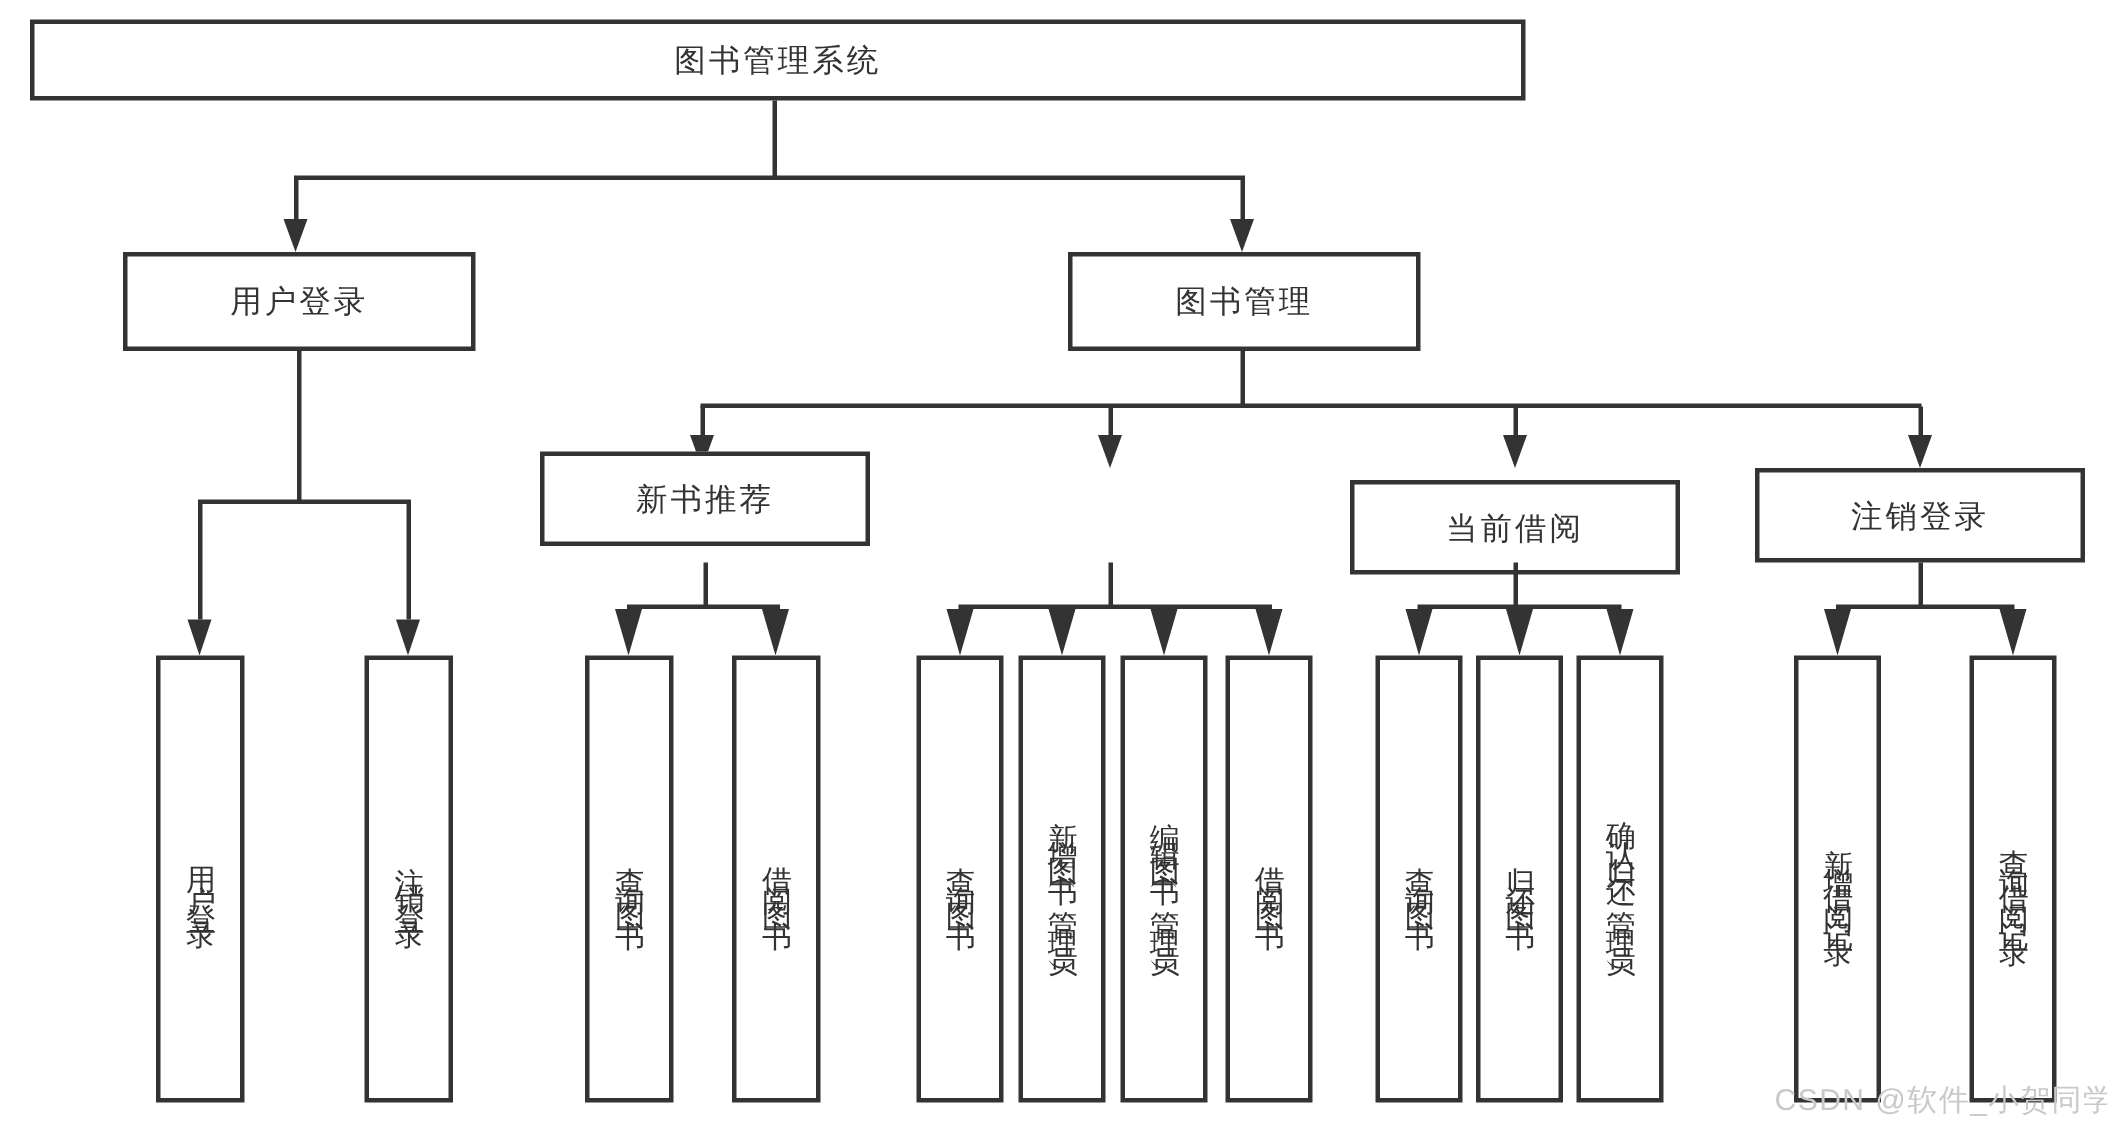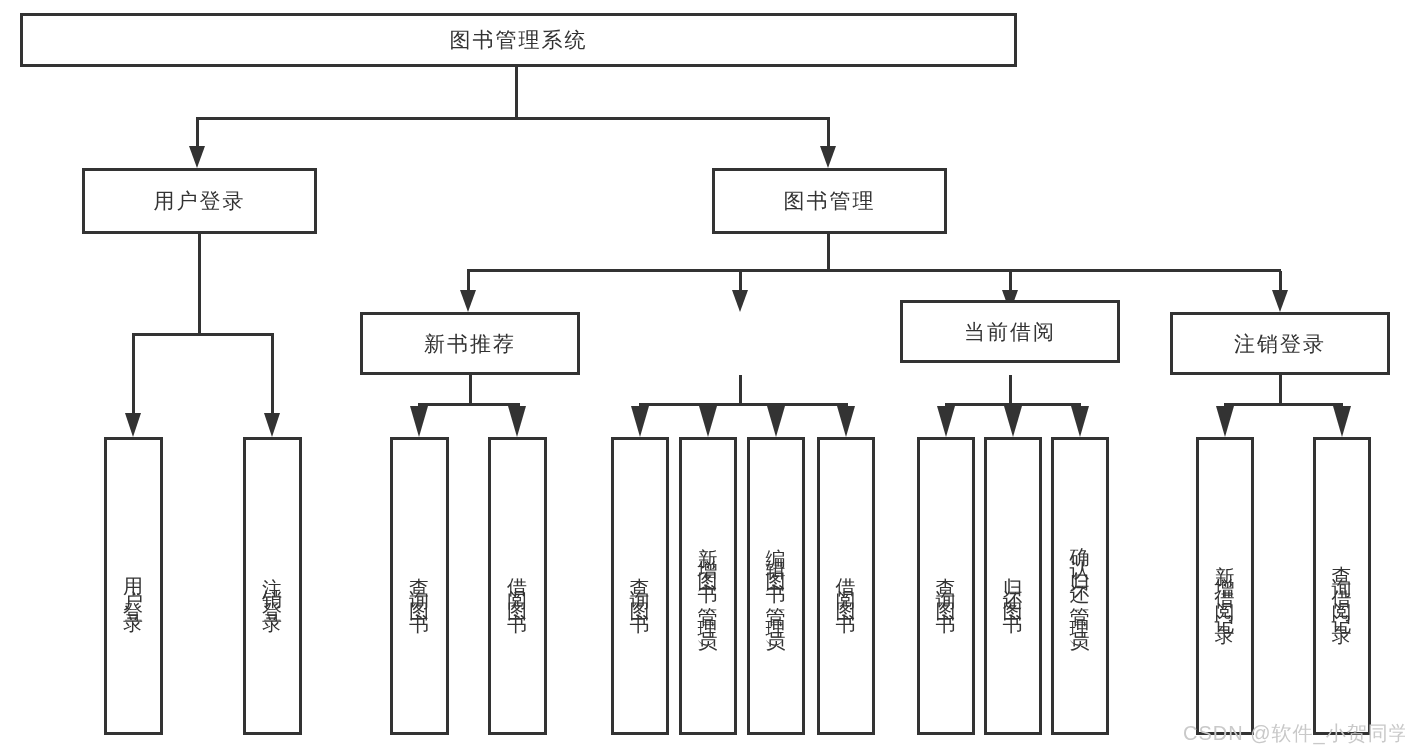--- a/index.html
+++ b/index.html
@@ -81,24 +81,24 @@
   <div class="line" style="left:467px;top:269px;width:814px;height:3px;"></div>
   <div class="line" style="left:467px;top:271px;width:3px;height:19px;"></div>
   <div class="arrow ah22" style="left:460px;top:290px;"></div>
   <div class="line" style="left:739px;top:271px;width:3px;height:19px;"></div>
   <div class="arrow ah22" style="left:732px;top:290px;"></div>
   <div class="line" style="left:1009px;top:271px;width:3px;height:19px;"></div>
   <div class="arrow ah22" style="left:1002px;top:290px;"></div>
   <div class="line" style="left:1279px;top:271px;width:3px;height:19px;"></div>
   <div class="arrow ah22" style="left:1272px;top:290px;"></div>
 
-  <div class="box hbox" style="left:360px;top:312px;width:220px;height:63px;">
+  <div class="box hbox" style="left:360px;top:301px;width:220px;height:63px;">
     <span>新书推荐</span>
   </div>
-  <div class="box hbox" style="left:900px;top:300px;width:220px;height:63px;font-family:Liberation Mono, monospace;">
+  <div class="box hbox" style="left:900px;top:320px;width:220px;height:63px;font-family:Liberation Mono, monospace;">
     <span>当前借阅</span>
   </div>
   <div class="box hbox" style="left:1170px;top:312px;width:220px;height:63px;">
     <span>注销登录</span>
   </div>
 
   <div class="line" style="left:469px;top:375px;width:3px;height:30px;"></div>
   <div class="line" style="left:418px;top:403px;width:102px;height:3px;"></div>
   <div class="arrow ah31" style="left:410px;top:406px;"></div>
   <div class="arrow ah31" style="left:508px;top:406px;"></div>

